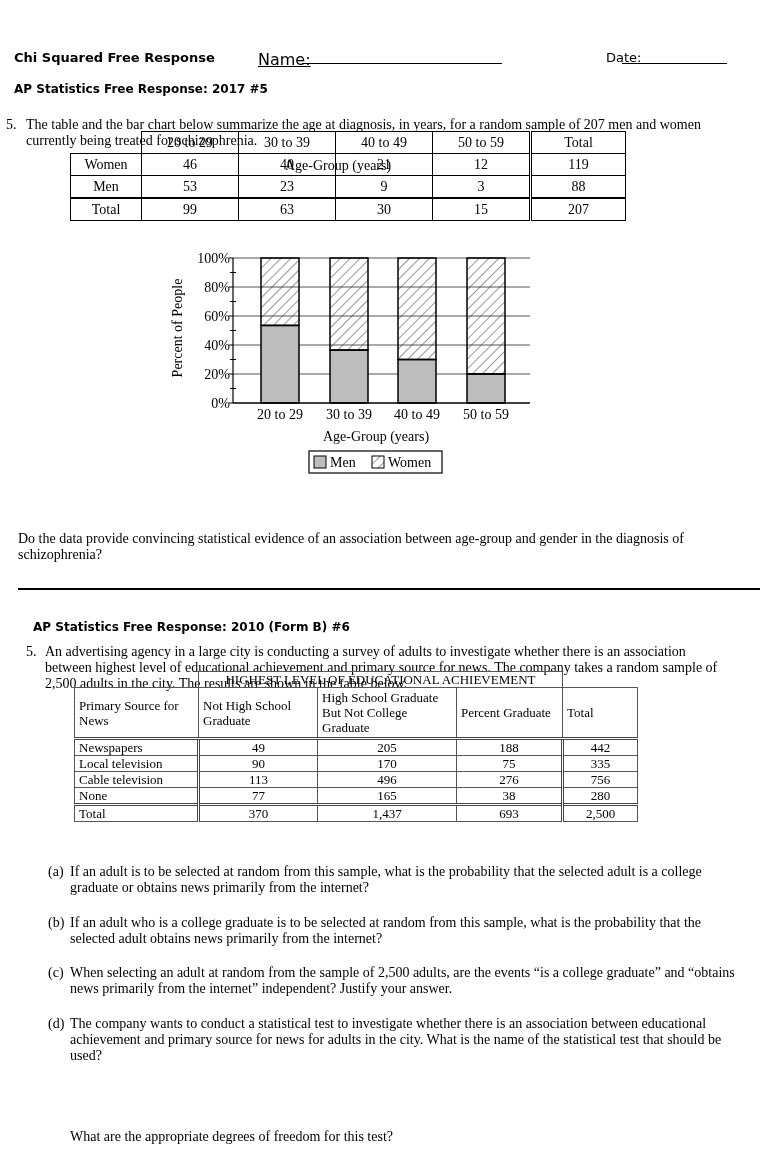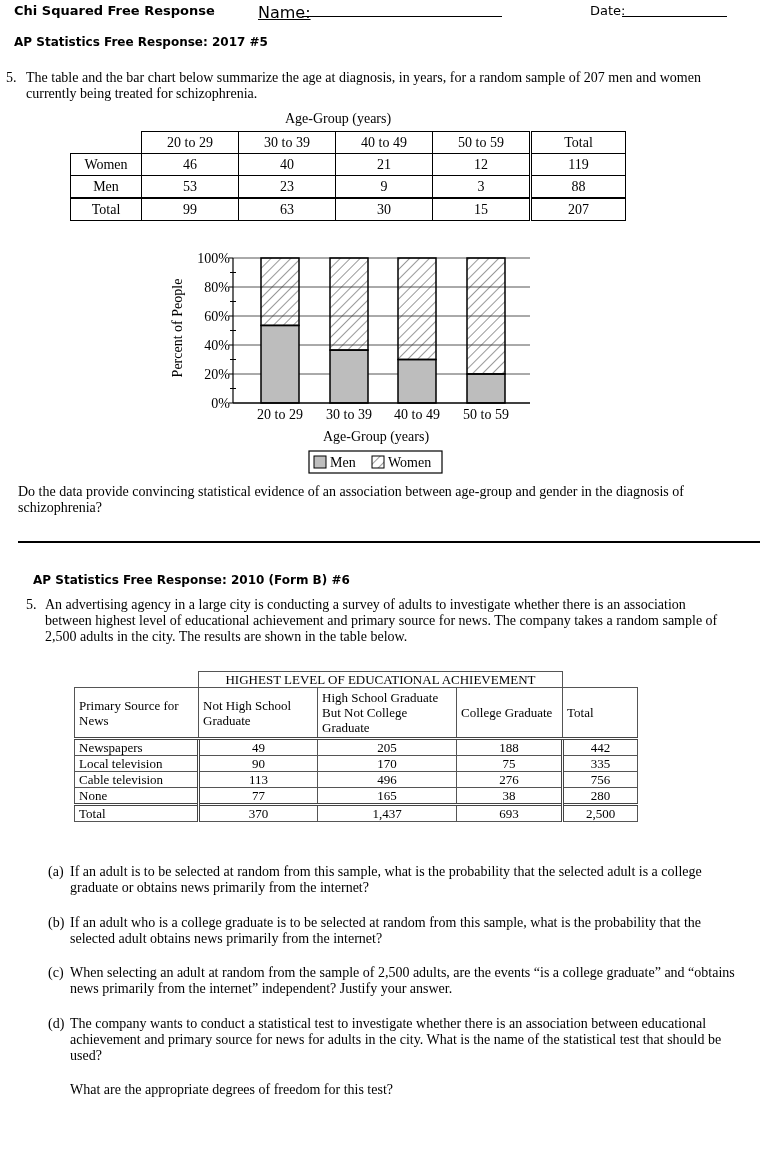--- a/index.html
+++ b/index.html
@@ -1,24 +1,24 @@
 <!DOCTYPE html>
 <html><head>
 <meta charset="utf-8">
 <style>
   html, body { margin: 0; padding: 0; background: #ffffff; }
   body { width: 776px; height: 1158px; position: relative; overflow: hidden; color: #000; }
   .sans { font-family: "DejaVu Sans", sans-serif; }
-  .abs { position: absolute; }
+  .abs { position: absolute; margin-top: 47px; }
 
   
   #hdr-title { left: 14px; top: 3px; font-size: 13px; font-weight: bold; }
   #hdr-name { left: 258px; top: 3px; font-size: 16px; text-decoration: underline; }
   #hdr-name-line { left: 302px; top: 16px; width: 200px; border-bottom: 1px solid #000; }
-  #hdr-date { left: 590px; top: 3px; font-size: 13px; }
+  #hdr-date { left: 606px; top: 3px; font-size: 13px; }
   #hdr-date-line { left: 622px; top: 16px; width: 105px; border-bottom: 1px solid #000; }
   .section-label { font-size: 12px; font-weight: bold; font-family: "DejaVu Sans", sans-serif; }
   #sec1-label { left: 14px; top: 35px; }
   #sec2-label { left: 33px; top: 573px; }
 
   .qtext { font-family: "Liberation Serif", serif; font-size: 14px; line-height: 16px; }
   #q1 { left: 6px; top: 70px; width: 730px; }
   #q1 .num { position: absolute; left: 0; top: 0; }
   #q1 .body { position: absolute; left: 20px; top: 0; width: 710px; }
 
@@ -193,21 +193,21 @@
   <tbody>
       <tr>
     <td class="blank w-src"></td>
     <td class="super" colspan="3">HIGHEST LEVEL OF EDUCATIONAL ACHIEVEMENT</td>
     <td class="blank w-tot"></td>
   </tr>
   <tr>
     <td class="head w-src">Primary Source for News</td>
     <td class="head w-c1">Not High School Graduate</td>
     <td class="head w-c2">High School Graduate But Not College Graduate</td>
-    <td class="head w-c3">College Graduate</td>
+    <td class="head w-c3">Percent Graduate</td>
     <td class="head w-tot">Total</td>
   </tr>
   </tbody>
     <tbody id="t2-body">
       <tr class="dbl-t">
         <td class="left">Newspapers</td>
         <td class="num dbl-l">49</td>
         <td class="num">205</td>
         <td class="num">188</td>
         <td class="num dbl-l">442</td>

